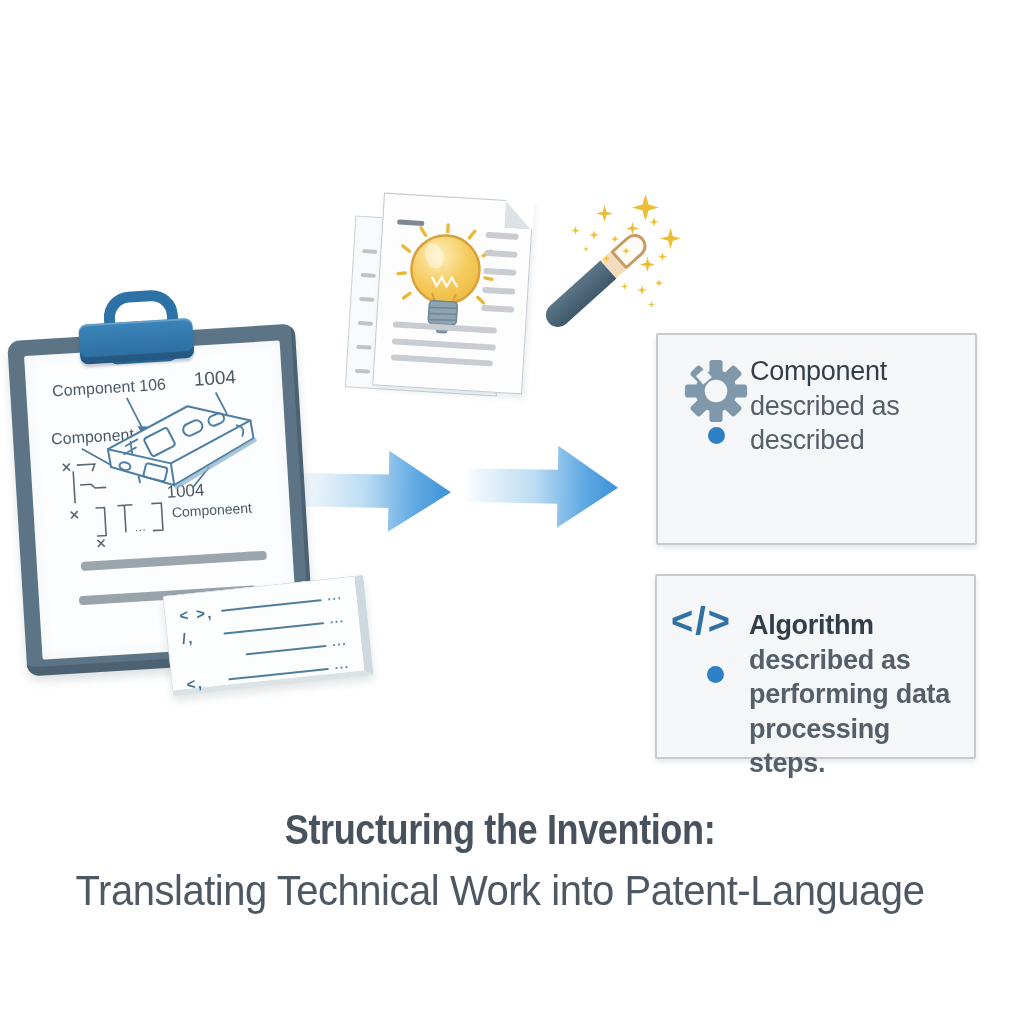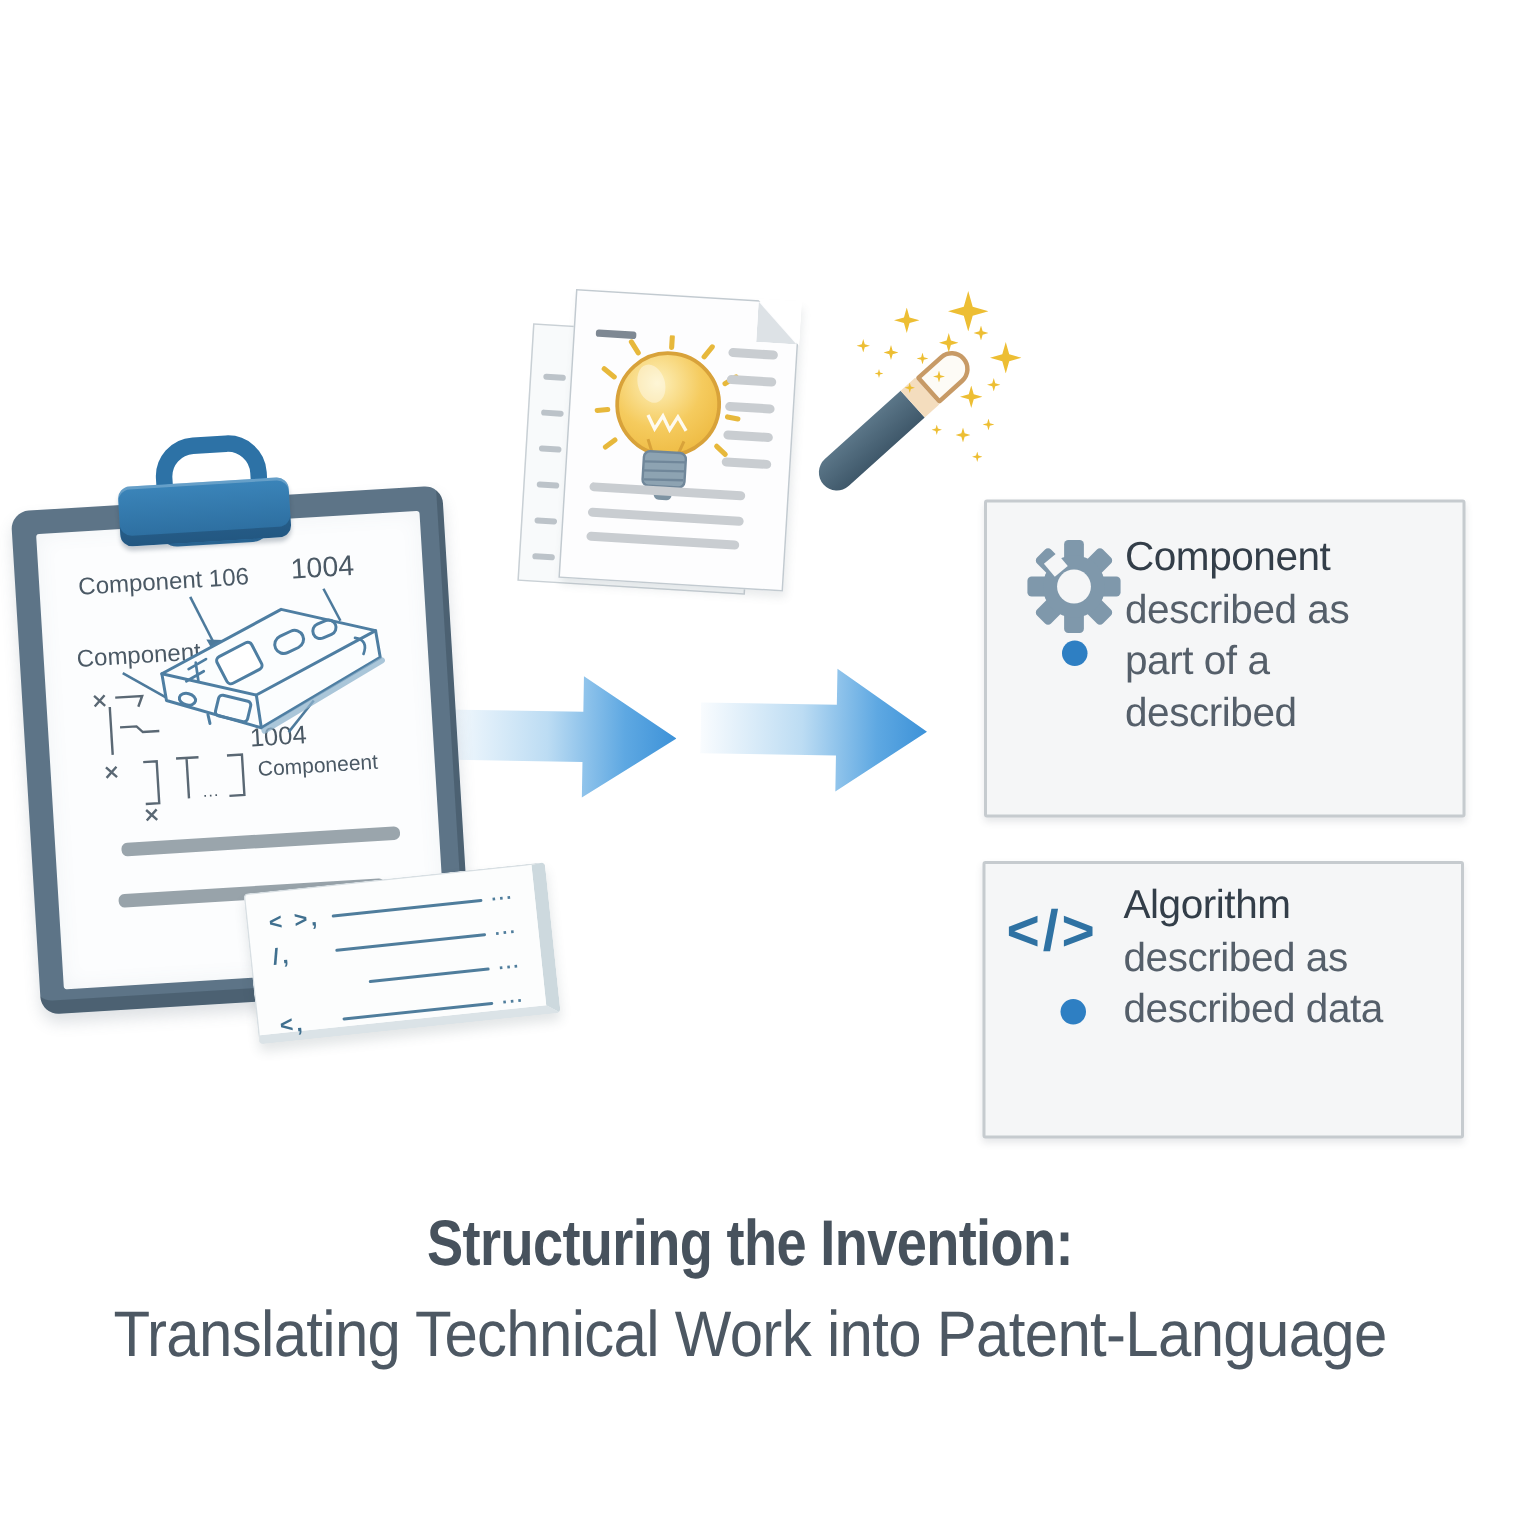--- a/index.html
+++ b/index.html
@@ -69,21 +69,21 @@
   .box1{left:656px;top:333px;width:317px;height:208px;}
   .box2{left:655px;top:574px;width:317px;height:181px;}
   .gear{position:absolute;left:26px;top:24px;width:64px;height:64px;}
   .bullet{position:absolute;width:17px;height:17px;border-radius:50%;background:#2e7fc3;}
   .box1 .bullet{left:50px;top:92px;}
   .box2 .bullet{left:50px;top:90px;}
   .code-glyph{position:absolute;left:14px;top:24px;font-size:38px;font-weight:bold;color:#2f72a3;
               letter-spacing:2px;}
   .bx-text{position:absolute;left:92px;top:19px;width:220px;font-size:27px;line-height:34.5px;color:#555f6a;
            letter-spacing:-0.3px;}
-  .box2 .bx-text{top:10px;}
+  .box2 .bx-text{top:32px;font-weight:bold;}
   .bx-line{display:block;}
   .bx-line.term{color:#333e49;}
 
   
   .caption{position:absolute;left:0;top:805px;width:1000px;text-align:center;color:#47525d;}
   .t1{display:block;font-size:43px;font-weight:bold;letter-spacing:-0.5px;transform:scaleX(.84);
       transform-origin:center;}
   .t2{display:block;font-size:43px;font-weight:normal;color:#4d5863;margin-top:12px;letter-spacing:-0.5px;
       transform:scaleX(.93);transform-origin:center;}
 </style>
@@ -260,32 +260,32 @@
         <rect x="-7" y="-33" width="14" height="16" rx="3" transform="rotate(315)"></rect>
         <circle r="22"></circle>
         <circle r="12" fill="#f5f6f7"></circle>
         <rect x="-6" y="-26" width="12" height="12" fill="#f5f6f7" transform="rotate(-40)"></rect>
       </g>
     </svg>
     <div class="bullet"></div>
     <div class="bx-text">
       <span class="bx-line term">Component</span>
       <span class="bx-line">described as</span>
-      <span class="bx-line">part of a</span>
       <span class="bx-line">described</span>
     </div>
   </div>
 
   <div class="result-box box2">
     <div class="code-glyph">&lt;/&gt;</div>
     <div class="bullet"></div>
     <div class="bx-text">
       <span class="bx-line term">Algorithm</span>
       <span class="bx-line">described as</span>
-      <span class="bx-line">described data</span>
+      <span class="bx-line">performing data</span>
+      <span class="bx-line">processing steps.</span>
     </div>
   </div>
 
   <div class="caption">
     <span class="t1">Structuring the Invention:</span>
     <span class="t2">Translating Technical Work into Patent-Language</span>
   </div>
 
 </div>
 

